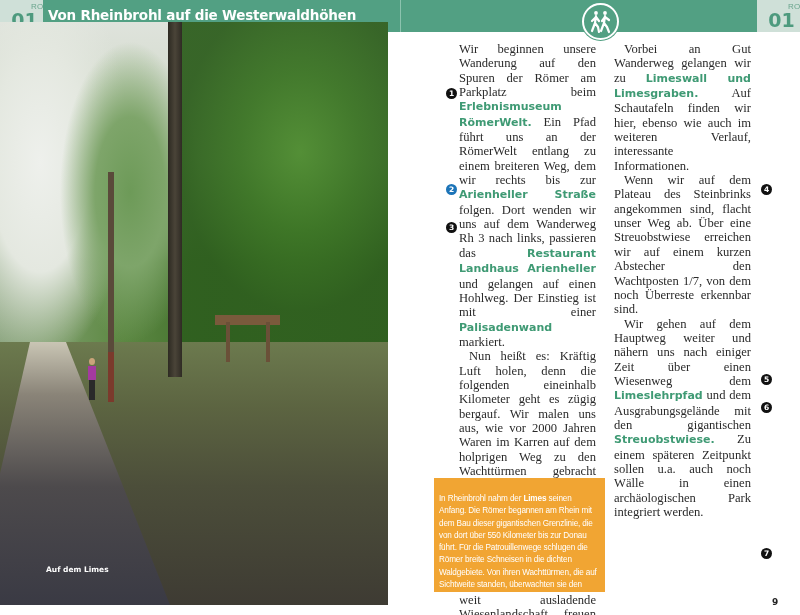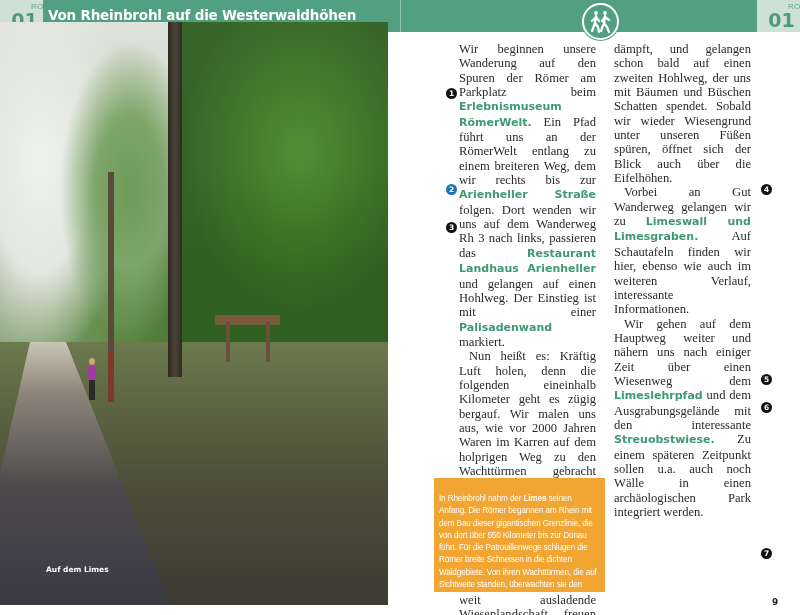--- a/index.html
+++ b/index.html
@@ -115,23 +115,23 @@
 </div>
 
 <div class="col c1">
   <p><span>Wir beginnen unsere Wanderung auf den Spuren der Römer am Parkplatz beim </span><span class="hl">Erlebnismuseum RömerWelt.</span><span> Ein Pfad führt uns an der RömerWelt entlang zu einem breiteren Weg, dem wir rechts bis zur </span><span class="hl">Arienheller Straße</span><span> folgen. Dort wenden wir uns auf dem Wanderweg Rh 3 nach links, passieren das </span><span class="hl">Restaurant Landhaus Arienheller</span><span> und gelangen auf einen Hohlweg. Der Einstieg ist mit einer </span><span class="hl">Palisadenwand</span><span> markiert.</span></p>
   <p class="indent">Nun heißt es: Kräftig Luft holen, denn die folgenden eineinhalb Kilometer geht es zügig bergauf. Wir malen uns aus, wie vor 2000 Jahren Waren im Karren auf dem holprigen Weg zu den Wachttürmen gebracht wurden – und wie einfach wir es heute mit unserem leichten Rucksack haben.</p>
   <p class="indent">Auf der Anhöhe nutzen wir die Gelegenheit zu einer ersten Aussicht ins Rheintal.</p>
   <p class="indent">Wir wandern durch eine weit ausladende Wiesenlandschaft, freuen uns über den weichen Grasweg, der unsere Schritte</p>
 </div>
 
 <div class="col c2">
-  <p>dämpft, und gelangen schon bald auf einen zweiten Hohlweg, der uns mit Bäumen und Büschen Schatten spendet. Sobald wir wieder Wiesengrund unter unseren Füßen spüren, öffnet sich der Blick auch über die Eifelhöhen.</p>
   <p class="indent"><span>Vorbei an Gut Wanderweg gelangen wir zu </span><span class="hl">Limeswall und Limesgraben.</span><span> Auf Schautafeln finden wir hier, ebenso wie auch im weiteren Verlauf, interessante Informationen.</span></p>
-  <p class="indent"><span>Wir gehen auf dem Hauptweg weiter und nähern uns nach einiger Zeit über einen Wiesenweg dem </span><span class="hl">Limeslehrpfad</span><span> und dem Ausgrabungsgelände mit den interessante </span><span class="hl">Streuobstwiese.</span><span> Zu einem späteren Zeitpunkt sollen u.a. auch noch Wälle in einen archäologischen Park integriert werden.</span></p>
+  <p class="indent">Wenn wir auf dem Plateau des Steinbrinks angekommen sind, flacht unser Weg ab. Über eine Streuobstwiese erreichen wir auf einem kurzen Abstecher den Wachtposten 1/7, von dem noch Überreste erkennbar sind.</p>
+  <p class="indent"><span>Wir gehen auf dem Hauptweg weiter und nähern uns nach einiger Zeit über einen Wiesenweg dem </span><span class="hl">Limeslehrpfad</span><span> und dem Ausgrabungsgelände mit den gigantischen </span><span class="hl">Streuobstwiese.</span><span> Zu einem späteren Zeitpunkt sollen u.a. auch noch Wälle in einen archäologischen Park integriert werden.</span></p>
 
 </div>
 
 <div class="marker" style="left:446px; top:88px;">1</div>
 <div class="marker blue" style="left:446px; top:184px;">2</div>
 <div class="marker" style="left:446px; top:222px;">3</div>
 <div class="marker" style="left:761px; top:184px;">4</div>
 <div class="marker" style="left:761px; top:374px;">5</div>
 <div class="marker" style="left:761px; top:402px;">6</div>
 <div class="marker" style="left:761px; top:548px;">7</div>

